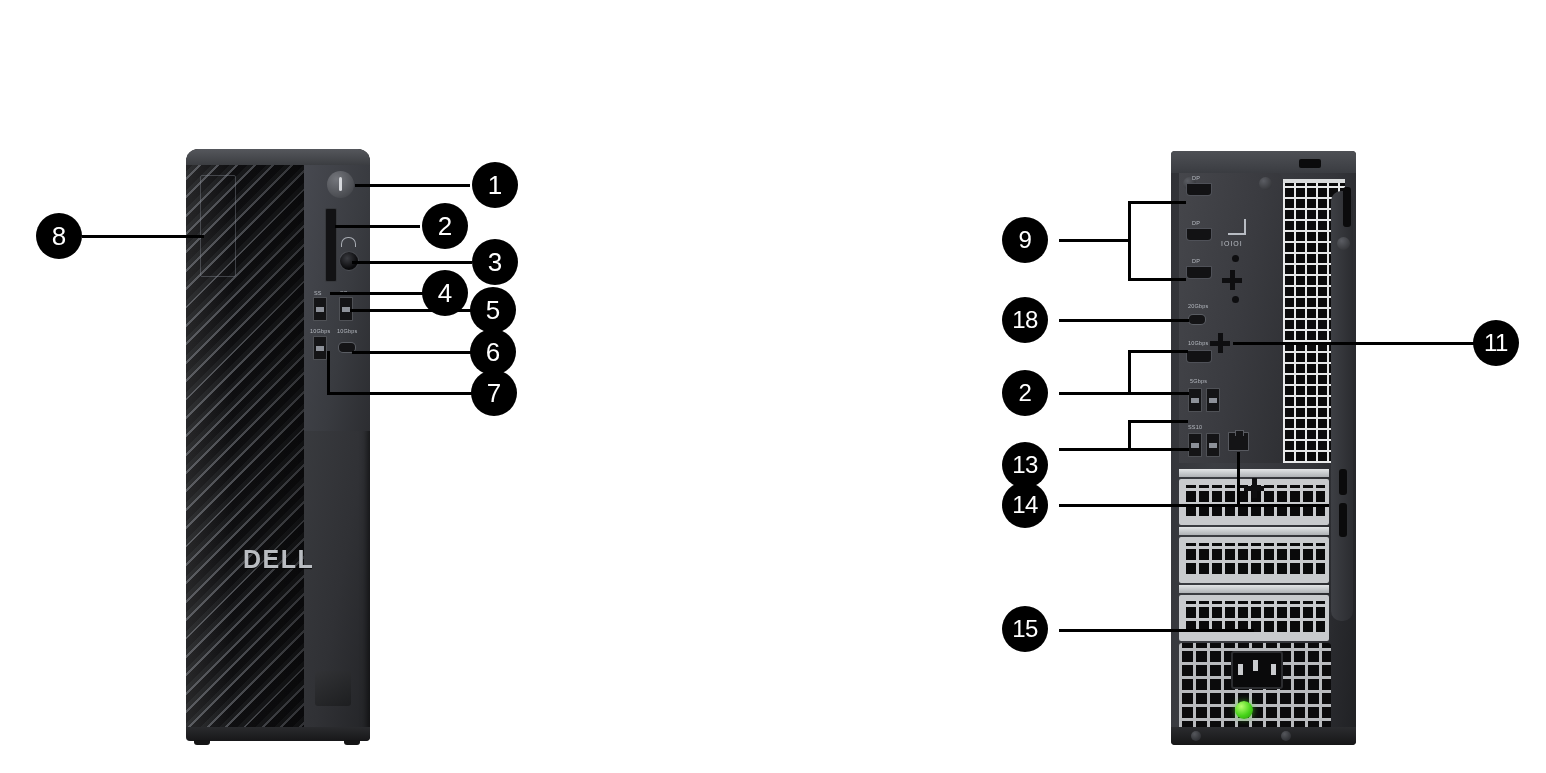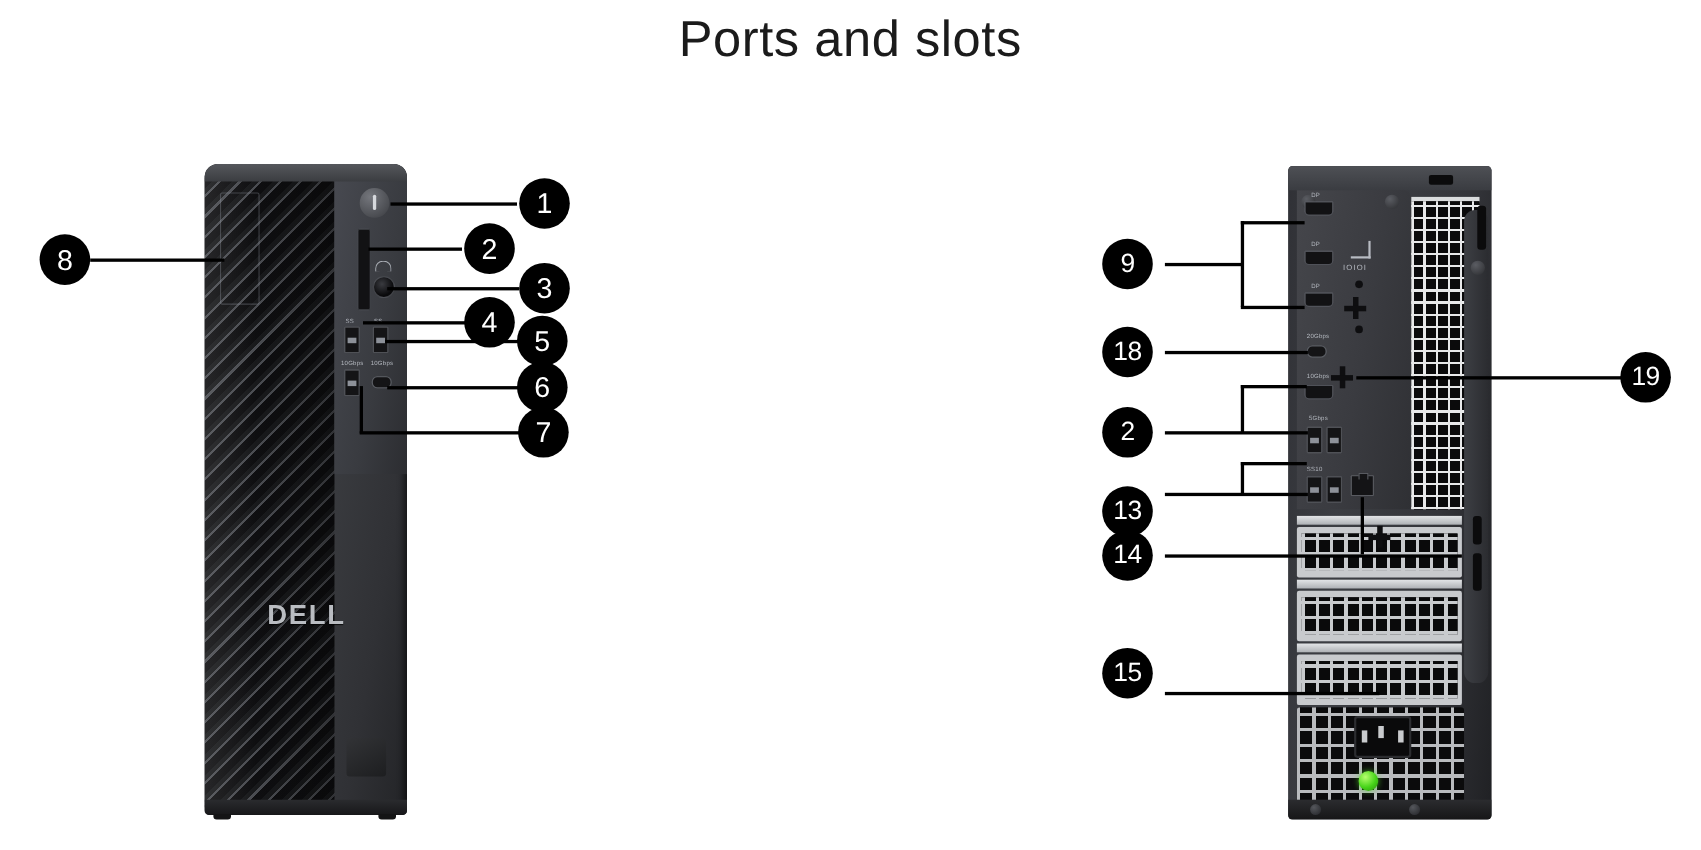--- a/index.html
+++ b/index.html
@@ -379,21 +379,20 @@
   .ksl-v{
     position:absolute;
     width:8px;height:40px;border-radius:3px;background:#0b0b0c;z-index:15;
   }
 </style>
 </head>
 <body>
 
 <div id="stage">
 
-  <div id="page-title">Ports and slots</div>
 
   <div id="front-chassis">
     <div class="front-body">
       <div class="front-vent"></div>
       <div class="front-vent-shade"></div>
       <div class="front-io"></div>
       <div class="front-top"></div>
       <div class="front-seam"></div>
       <div class="front-base"></div>
     </div>
@@ -525,19 +524,19 @@
   <div class="lead" style="left:1128px;top:420px;width:60px;"></div>
   <div class="lead" style="left:1059px;top:448px;width:130px;"></div>
 
   <div class="lead" style="left:1059px;top:504px;width:270px;"></div>
   <div class="lead-v" style="left:1237px;top:452px;height:52px;"></div>
 
   <div class="lead" style="left:1059px;top:629px;width:195px;"></div>
 
   <div class="callout wide" style="left:1002px;top:217px;">9</div>
   <div class="callout wide" style="left:1002px;top:297px;">18</div>
-  <div class="callout wide" style="left:1473px;top:320px;">19</div>
+  <div class="callout wide" style="left:1473px;top:320px;">11</div>
   <div class="callout wide" style="left:1002px;top:370px;">2</div>
   <div class="callout wide" style="left:1002px;top:442px;">13</div>
   <div class="callout wide" style="left:1002px;top:482px;text-align:right;">14</div>
-  <div class="callout wide" style="left:1002px;top:589px;">15</div>
+  <div class="callout wide" style="left:1002px;top:606px;">15</div>
 
 </div>
 
 </body></html>

